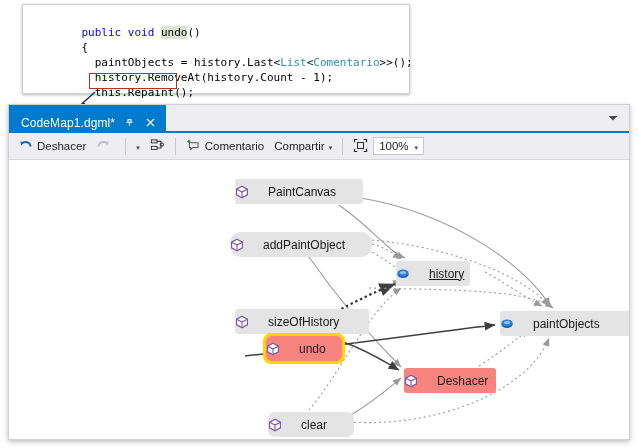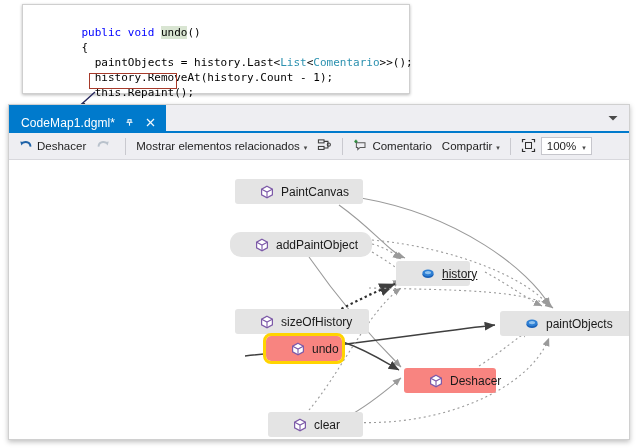--- a/index.html
+++ b/index.html
@@ -71,24 +71,24 @@
     background:#ffffff;border:1px solid #c6c6cc;height:18px;
     display:flex;align-items:center;gap:6px;padding:0 5px;box-sizing:border-box;
   }
   
   #canvas{
     position:absolute;left:0;top:55px;right:0;bottom:0;
     background:#ffffff;overflow:hidden;
   }
   #edges{position:absolute;left:0;top:0;width:620px;height:281px;}
   .node{
-    position:absolute;display:flex;align-items:center;gap:7px;
+    position:absolute;display:flex;align-items:center;gap:19px;
     border-radius:3px;box-sizing:border-box;
     font-size:12px;color:#1a1a1a;white-space:nowrap;
-    padding:0 25px;height:25px;
+    padding:0 0;height:25px;
   }
   .node.grey{background:#e4e4e4;}
   .node.red{background:#f88480;color:#1a1a1a;}
   .node.sel{
     outline:3px solid #ffd400;border-radius:5px;
   }
   .ico{width:14px;height:14px;flex:0 0 14px;}
 </style>
 </head>
 <body>
@@ -157,21 +157,20 @@
           <path d="M11 5 C6.5 3.2 2.5 5 2.8 9.2" fill="none" stroke="#b9c2cc" stroke-width="2"></path>
           <path d="M13.6 3.6 L9.4 4.6 L12.4 7.9 Z" fill="#b9c2cc"></path>
         </svg>
       </span>
       <span></span>
     </div>
 
     <div class="sep"></div>
 
     <div class="tb-item">
-      <span>Mostrar elementos relacionados</span>
       <span class="caret">▾</span>
     </div>
 
 
     <div class="tb-item">
       <span>
         <svg viewBox="0 0 16 16" width="15" height="15" fill="none" stroke="#3a3a3a" stroke-width="1.1">
           <rect x="1.5" y="2" width="6" height="3.2"></rect>
           <rect x="1.5" y="9" width="6" height="3.2"></rect>
           <path d="M7.5 3.6 h4.2 v7 h-4.2"></path>
@@ -307,21 +306,21 @@
             </svg></span>
           <span>undo</span>
         </div>
         <div class="node red" style="left: 395px; top: 208px; width: 92px;">
           <span class="ico"><svg viewBox="0 0 14 14" width="14" height="14">
               <path d="M7 1.2 L12.4 4.2 V9.8 L7 12.8 L1.6 9.8 V4.2 Z" fill="#ffffff" stroke="#7d5aa8" stroke-width="1.2"></path>
               <path d="M1.7 4.3 L7 7.1 L12.3 4.3 M7 7.1 V12.7" fill="none" stroke="#7d5aa8" stroke-width="1.1"></path>
             </svg></span>
           <span>Deshacer</span>
         </div>
-        <div class="node grey" style="left: 259px; top: 252px; width: 95px;">
+        <div class="node grey" style="left: 259px; top: 252px; width: 86px; border-radius: 7px;">
           <span class="ico"><svg viewBox="0 0 14 14" width="14" height="14">
               <path d="M7 1.2 L12.4 4.2 V9.8 L7 12.8 L1.6 9.8 V4.2 Z" fill="#ffffff" stroke="#7d5aa8" stroke-width="1.2"></path>
               <path d="M1.7 4.3 L7 7.1 L12.3 4.3 M7 7.1 V12.7" fill="none" stroke="#7d5aa8" stroke-width="1.1"></path>
             </svg></span>
           <span>clear</span>
         </div>
       </div>
   </div>
 </div>
 

